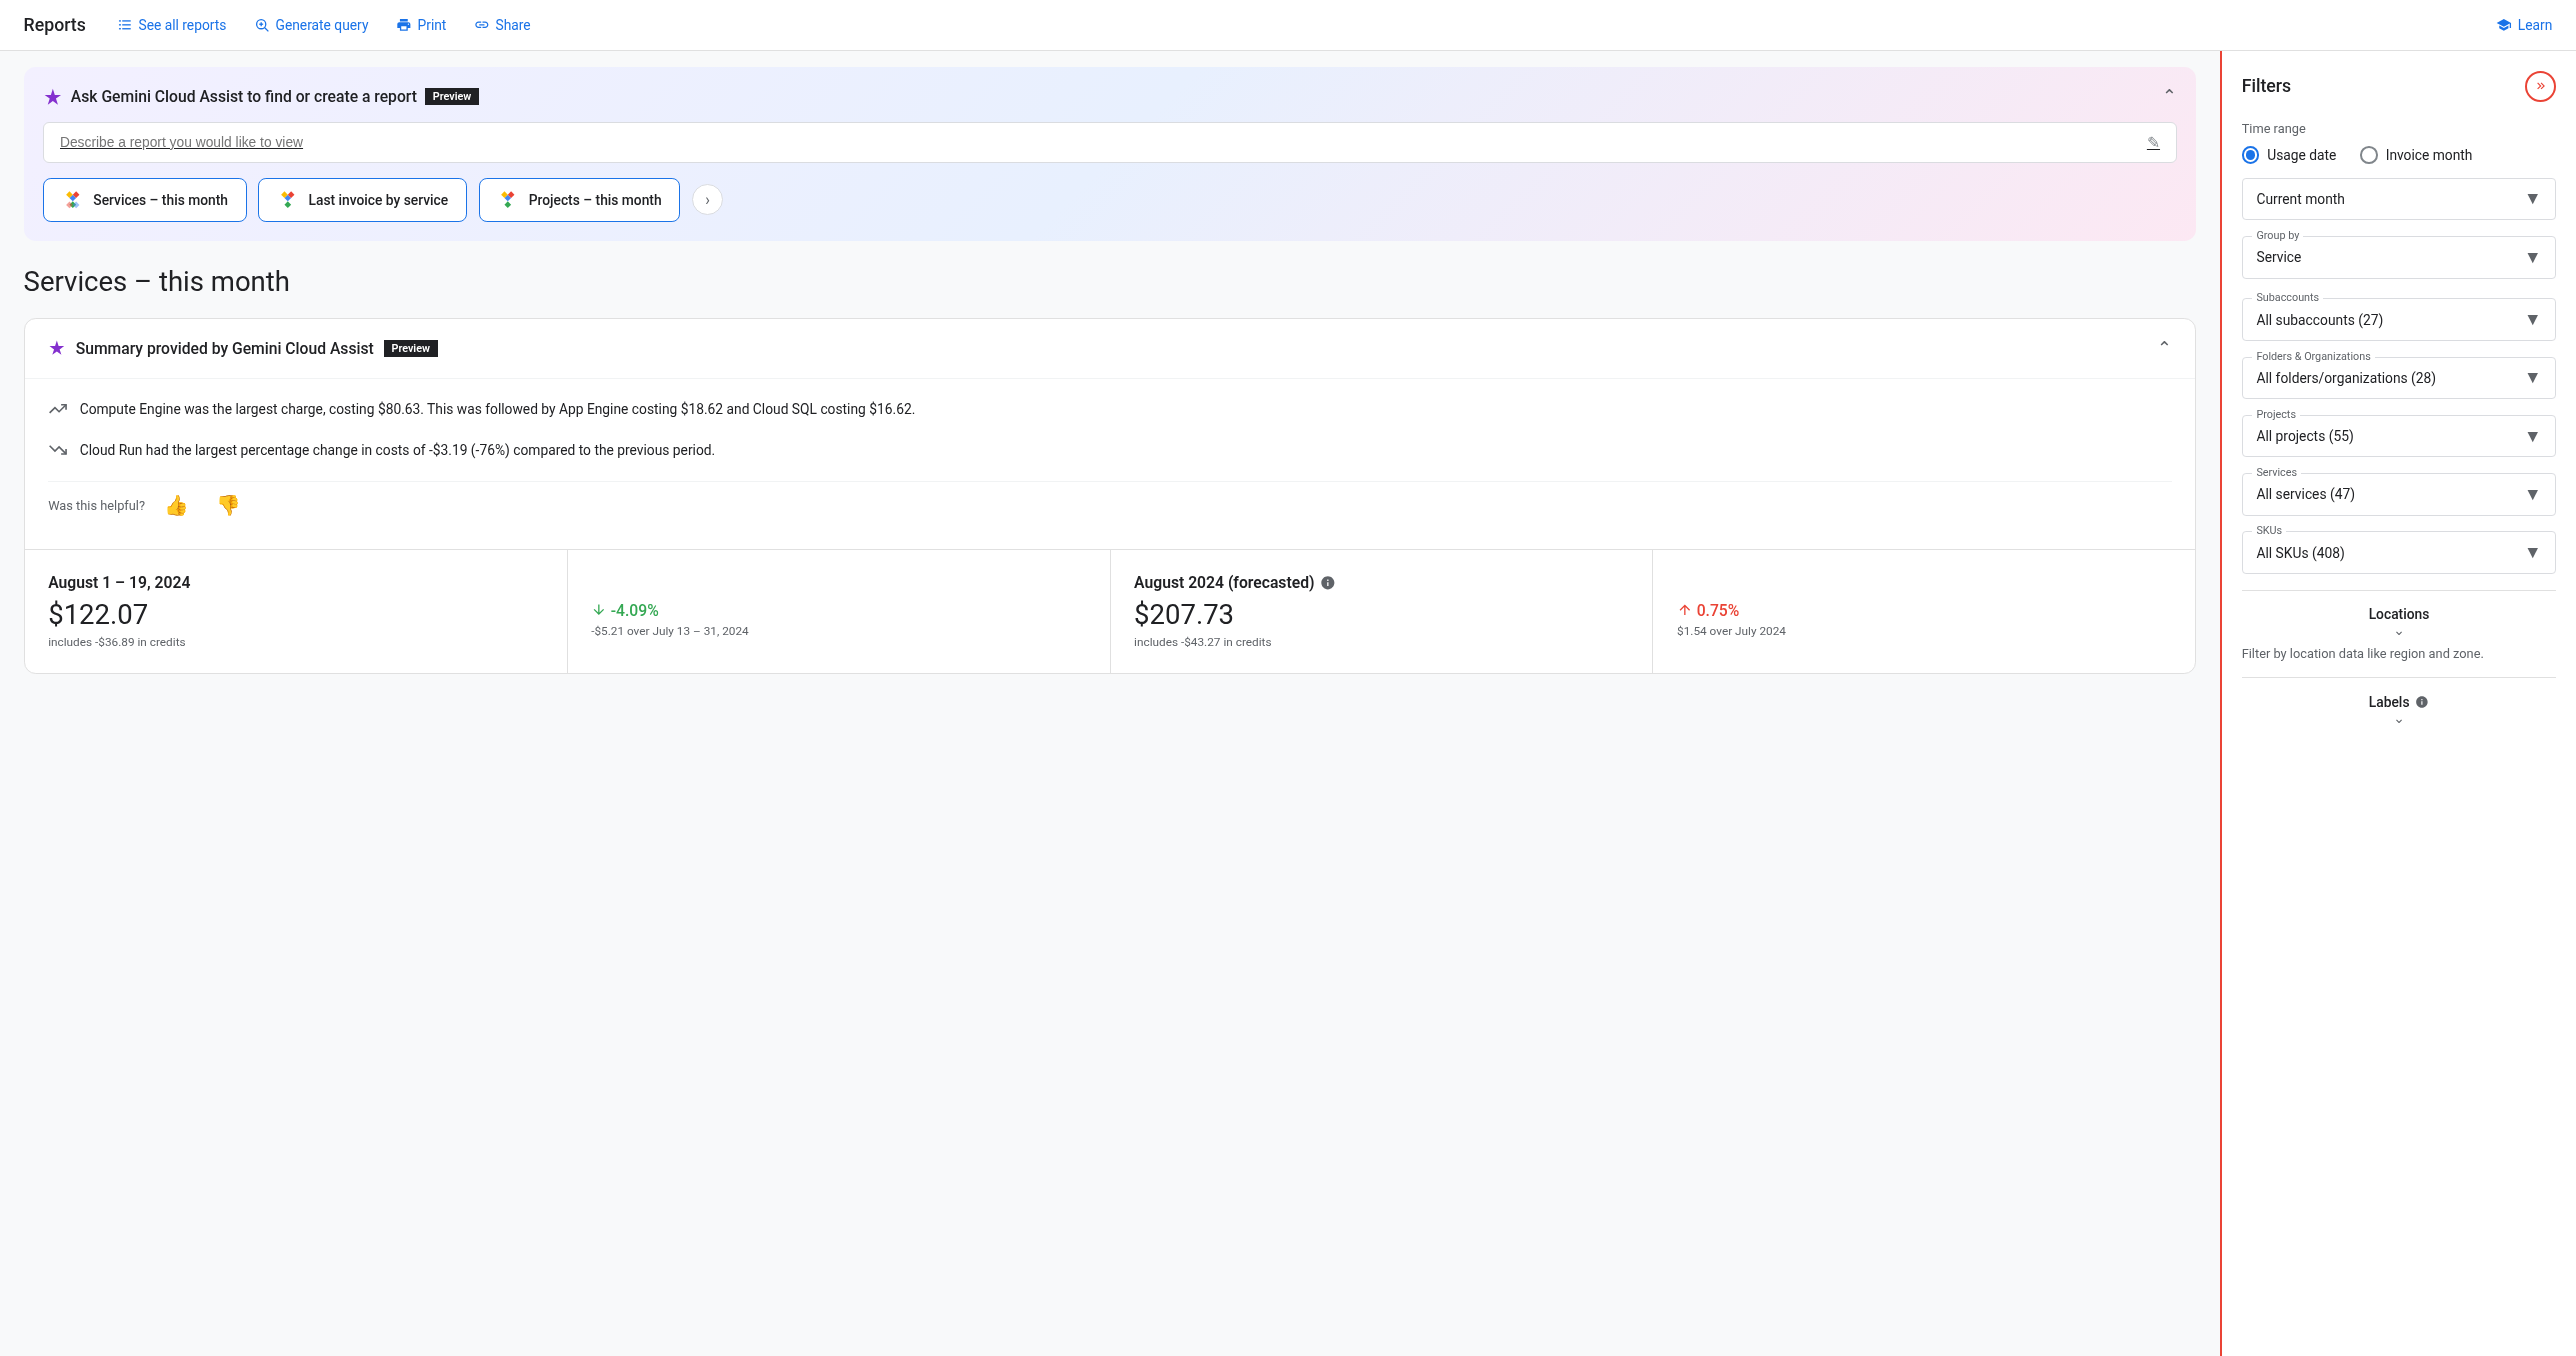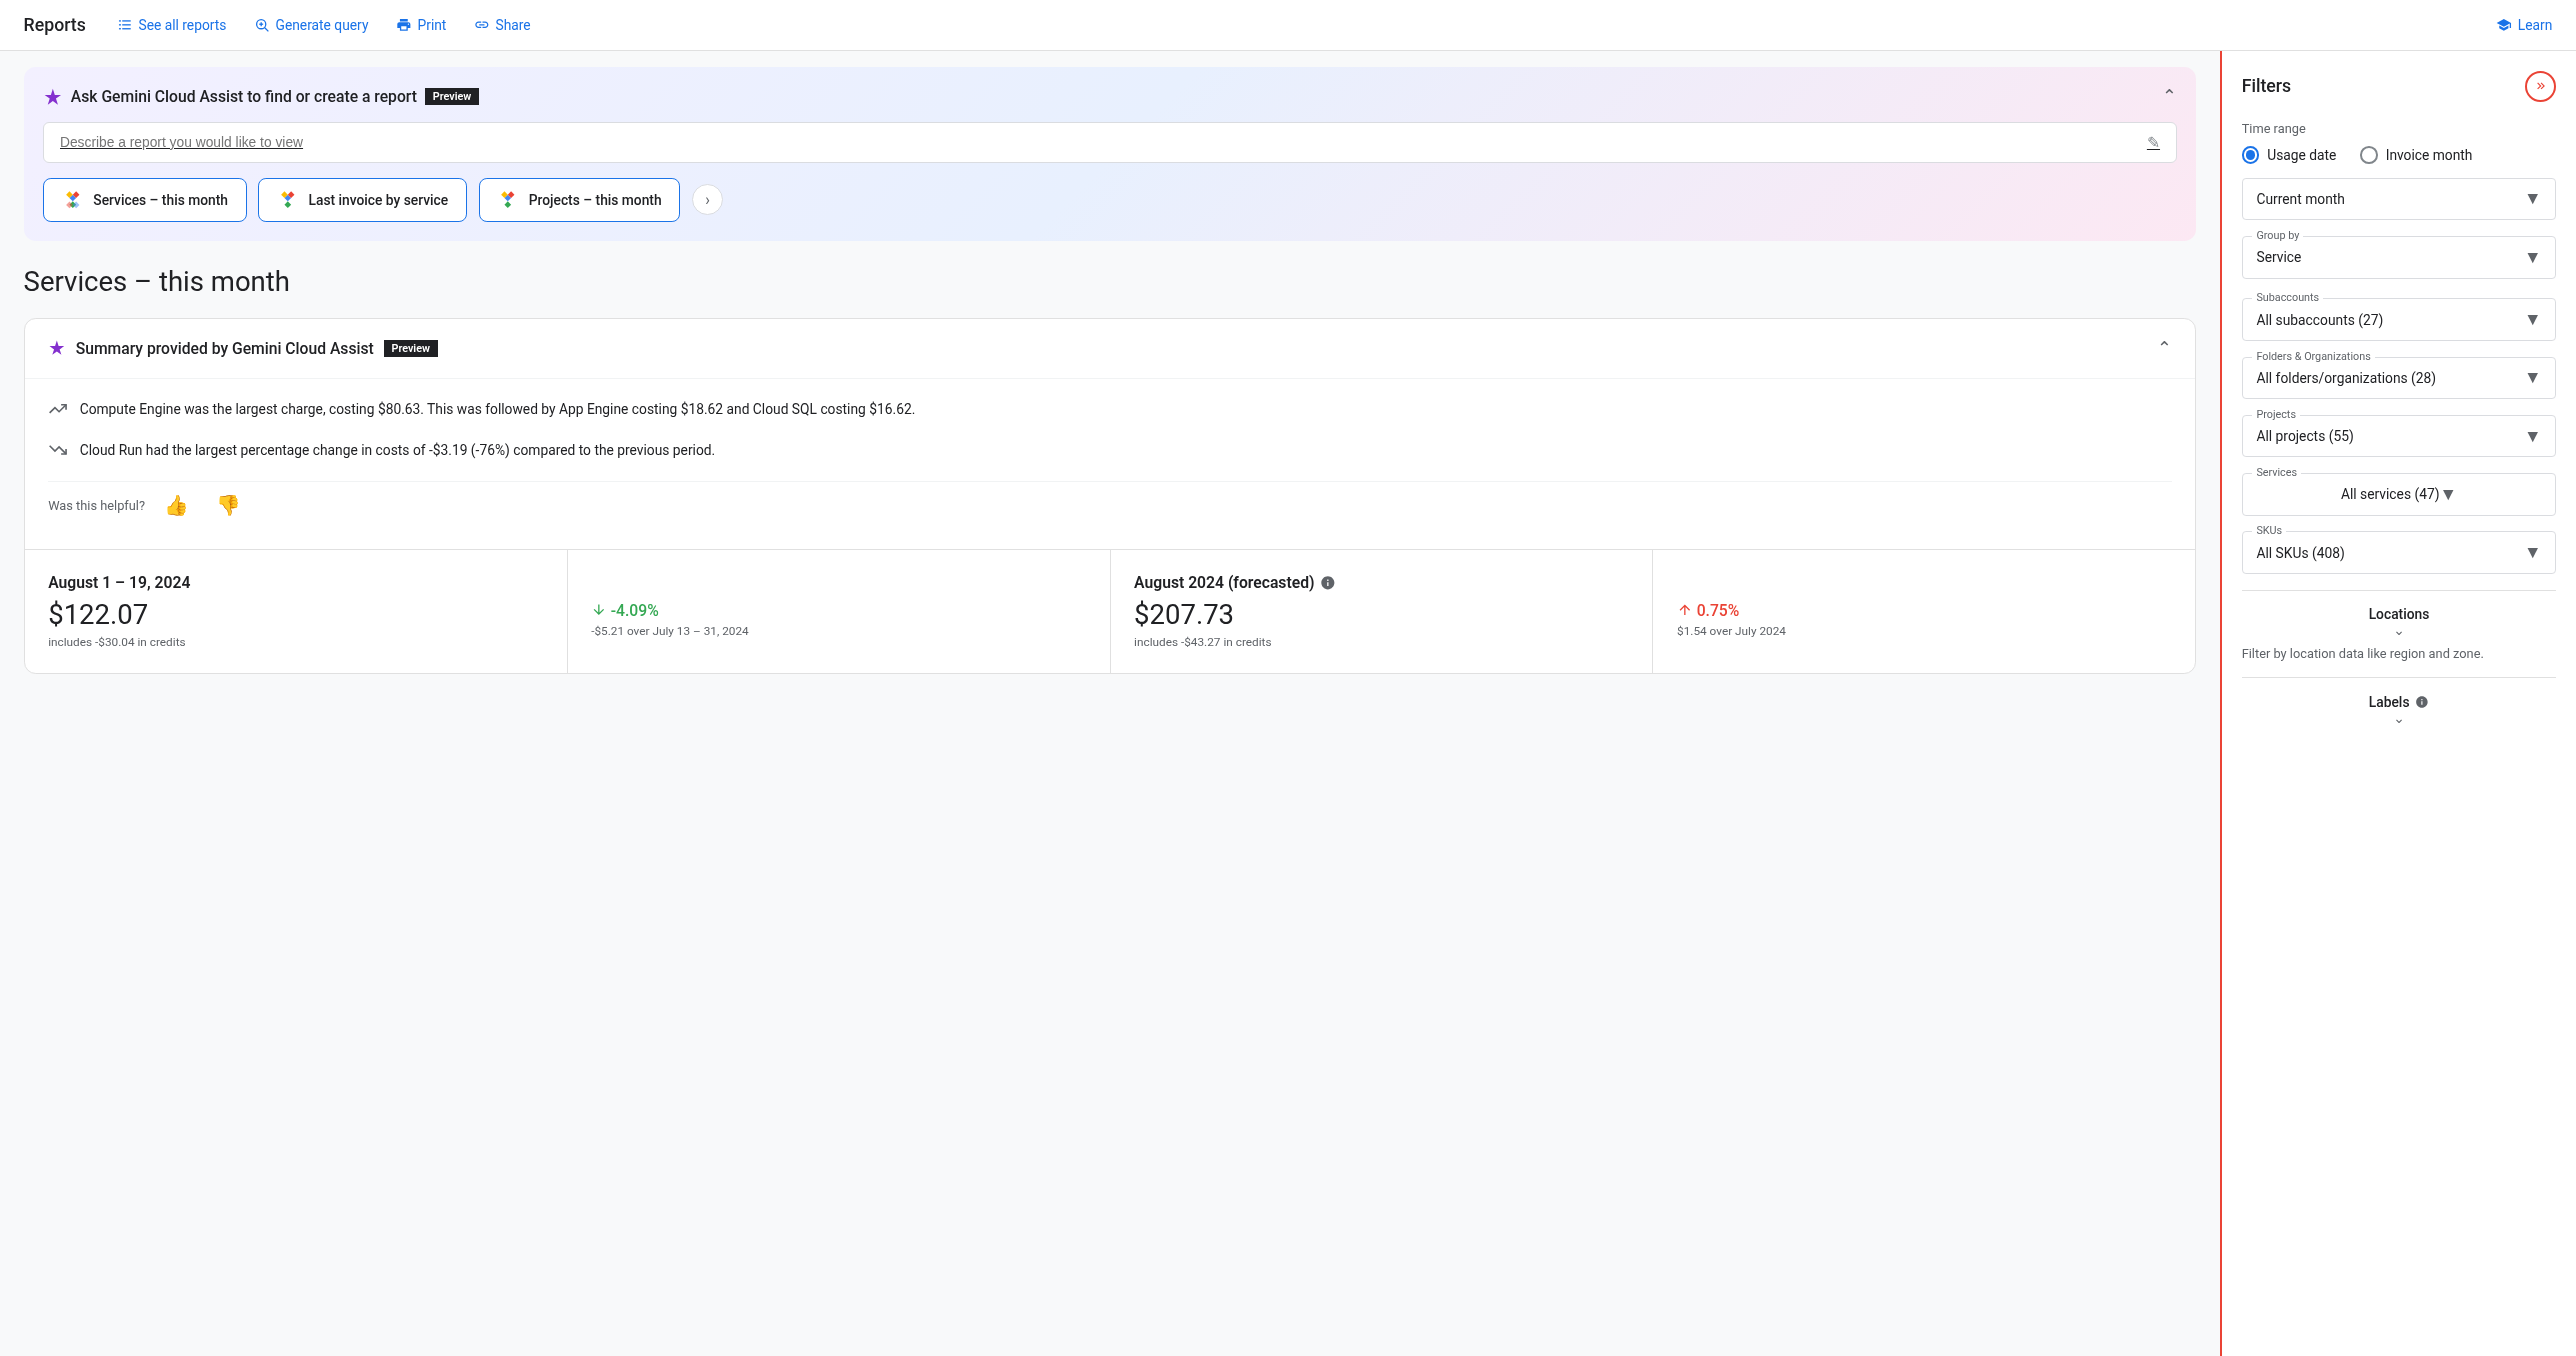--- a/index.html
+++ b/index.html
@@ -554,21 +554,21 @@
           <span class="helpful-label">Was this helpful?</span>
           <button class="helpful-btn">👍</button>
           <button class="helpful-btn">👎</button>
         </div>
       </div>
 
       <div class="stats-row">
         <div class="stat-block">
           <div class="stat-date">August 1 – 19, 2024</div>
           <div class="stat-amount">$122.07</div>
-          <div class="stat-sub">includes -$30.04 in credits</div>
+          <div class="stat-sub">includes -$36.89 in credits</div>
         </div>
         <div class="stat-block">
           <div style="height:27.5px;"></div>
           <div class="stat-change down">
             <svg width="15.7" height="15.7" viewBox="0 0 24 24" fill="#34a853">
                 <path d="M20 12l-1.41-1.41L13 16.17V4h-2v12.17l-5.58-5.59L4 12l8 8 8-8z"></path>
               </svg>
             <span>-4.09%</span>
           </div>
           <div class="stat-change-sub">-$5.21 over July 13 – 31, 2024</div>
@@ -644,21 +644,21 @@
       <span>All folders/organizations (28)</span>
       <span class="dropdown-arrow">▼</span>
     </div>
 
     <div class="filter-dropdown" style="position:relative; margin-bottom:15.7px;">
       <span class="dropdown-label-small">Projects</span>
       <span>All projects (55)</span>
       <span class="dropdown-arrow">▼</span>
     </div>
 
-    <div class="filter-dropdown" style="position:relative; margin-bottom:15.7px;justify-content:center;">
+    <div class="filter-dropdown" style="position:relative; margin-bottom:15.7px;">
       <span class="dropdown-label-small">Services</span>
       <span>All services (47)</span>
       <span class="dropdown-arrow">▼</span>
     </div>
 
     <div class="filter-dropdown" style="position:relative; margin-bottom:15.7px;">
       <span class="dropdown-label-small">SKUs</span>
       <span>All SKUs (408)</span>
       <span class="dropdown-arrow">▼</span>
     </div>

